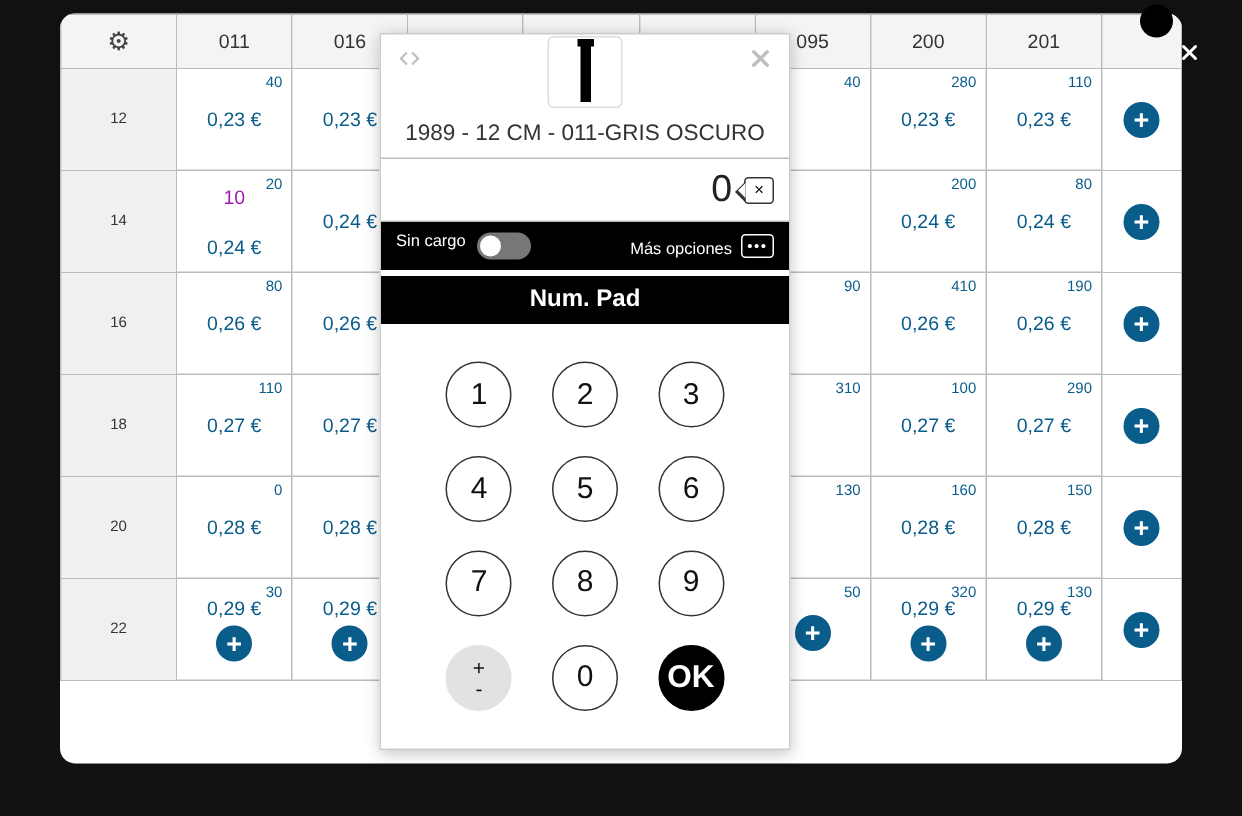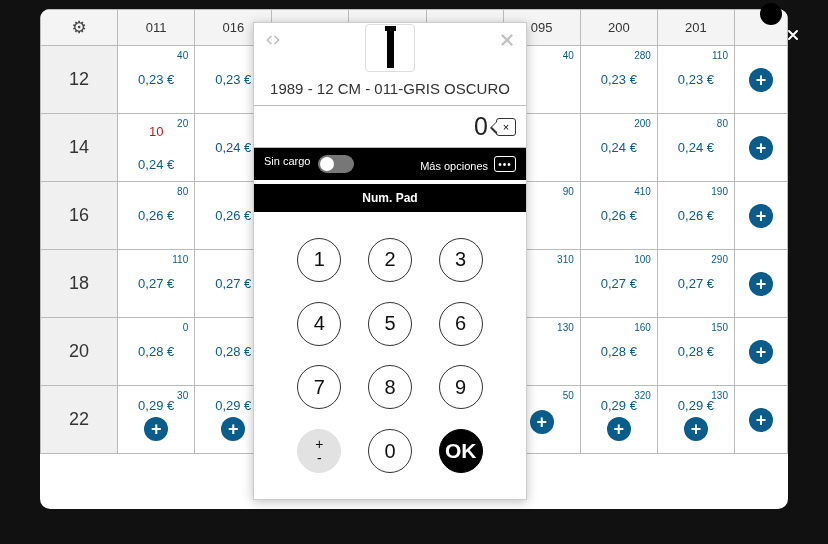--- a/index.html
+++ b/index.html
@@ -18,27 +18,27 @@
   table.grid { width:100%; border-collapse:collapse; table-layout:fixed; }
   table.grid th, table.grid td {
     border:1px solid #bbb; height:68px; text-align:center; font-size:14px;
     position:relative; padding:0;
   }
   table.grid thead th { height:36px; font-weight:400; font-size:13px; color:#333; background:#f4f4f4; }
   col.c-first { width:67px; }
   col.c-mid   { width:67px; }
   col.c-last  { width:46px; }
   thead th.first { background:#f4f4f4; }
-  tbody td.rowlabel { background:#f0f0f0; color:#333; font-size:18px; }
+  tbody td.rowlabel { background:#f0f0f0; color:#333; font-size:10px; }
   tbody td.datacell { color:#0a5c8a; font-size:13px; }
   .stock {
     position:absolute; top:4px; right:6px; font-size:10px; color:#0a5c8a;
   }
   .price { display:block; font-size:13px; color:#0a5c8a; }
-  .qty   { display:block; font-size:13px; color:#b91c1c; margin-bottom:18px;text-align:center; }
+  .qty   { display:block; font-size:13px; color:#a21caf; margin-bottom:18px;text-align:center; }
   td.plus-cell { background:#fff; }
   .plus-btn {
     width:24px; height:24px; border-radius:50%; background:#0a5c8a;
     display:inline-flex; align-items:center; justify-content:center; color:#fff;
     font-size:18px; font-weight:700; line-height:1;
   }
   .row-plus .plus-btn { margin:0 auto; }
   .filters-icon { font-size:17px; color:#444; }
 
   
@@ -85,21 +85,21 @@
   .options-bar {
     background:#000; color:#fff; display:flex; align-items:center; justify-content:space-between;
     font-size:11px; padding:7px 10px;
   }
   .toggle {
     width:36px; height:18px; border-radius:9px; background:#777; position:relative;
   }
   .toggle::after{ content:""; position:absolute; left:2px; top:2px; width:14px; height:14px; border-radius:50%; background:#fff; }
   .more-box { width:22px; height:16px; border:1px solid #fff; border-radius:3px; display:flex; align-items:center; justify-content:center; font-size:10px; letter-spacing:1px; }
   .numpad-label {
-    background:#000; color:#fff; font-size:12px; text-align:center; padding:7px 0; font-weight:600;
+    background:#000; color:#fff; font-size:16px; text-align:center; padding:7px 0; font-weight:600;
     margin-top:4px;
   }
   .numpad {
     flex:1; display:grid; grid-template-columns:repeat(3,1fr); grid-template-rows:repeat(4,1fr);
     gap:4px; padding:18px 32px;
   }
   .key {
     width:44px; height:44px; border-radius:50%; border:1px solid #333;
     display:flex; align-items:center; justify-content:center;
     font-size:20px; color:#111; justify-self:center; align-self:center;

